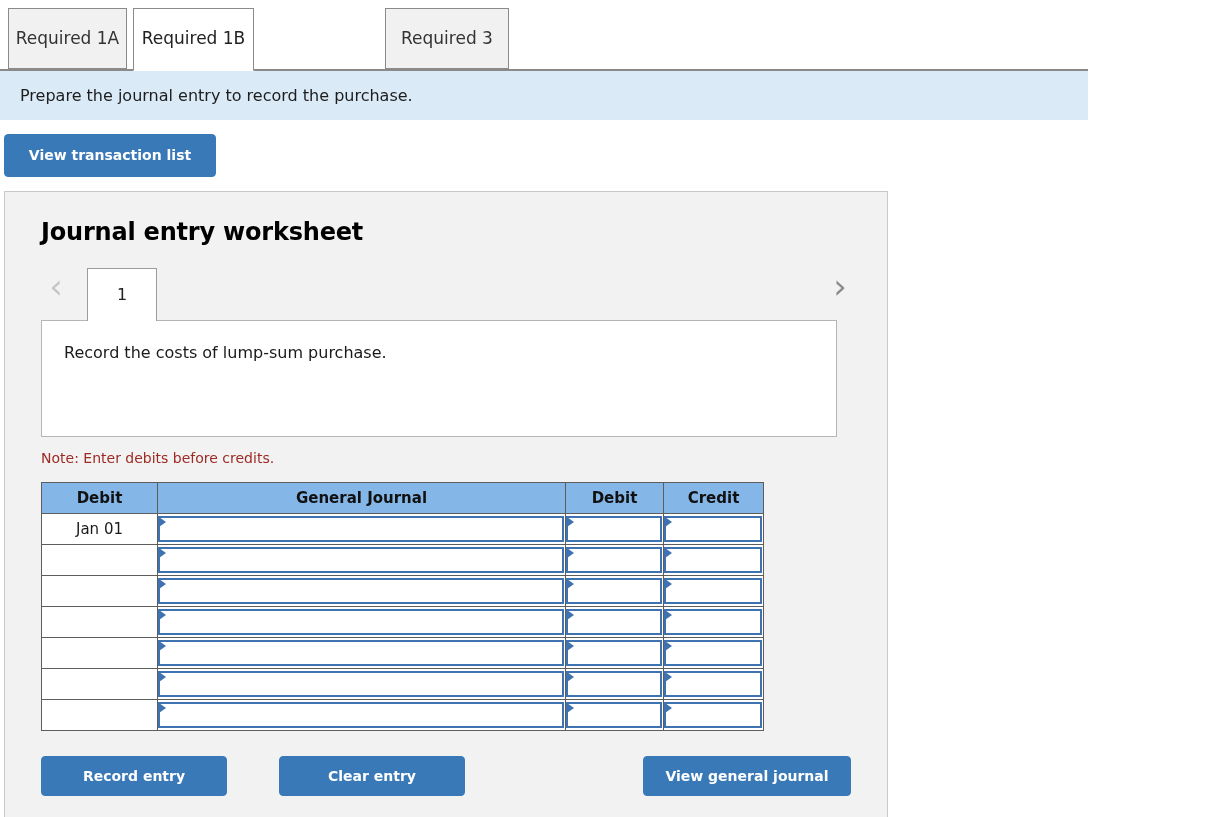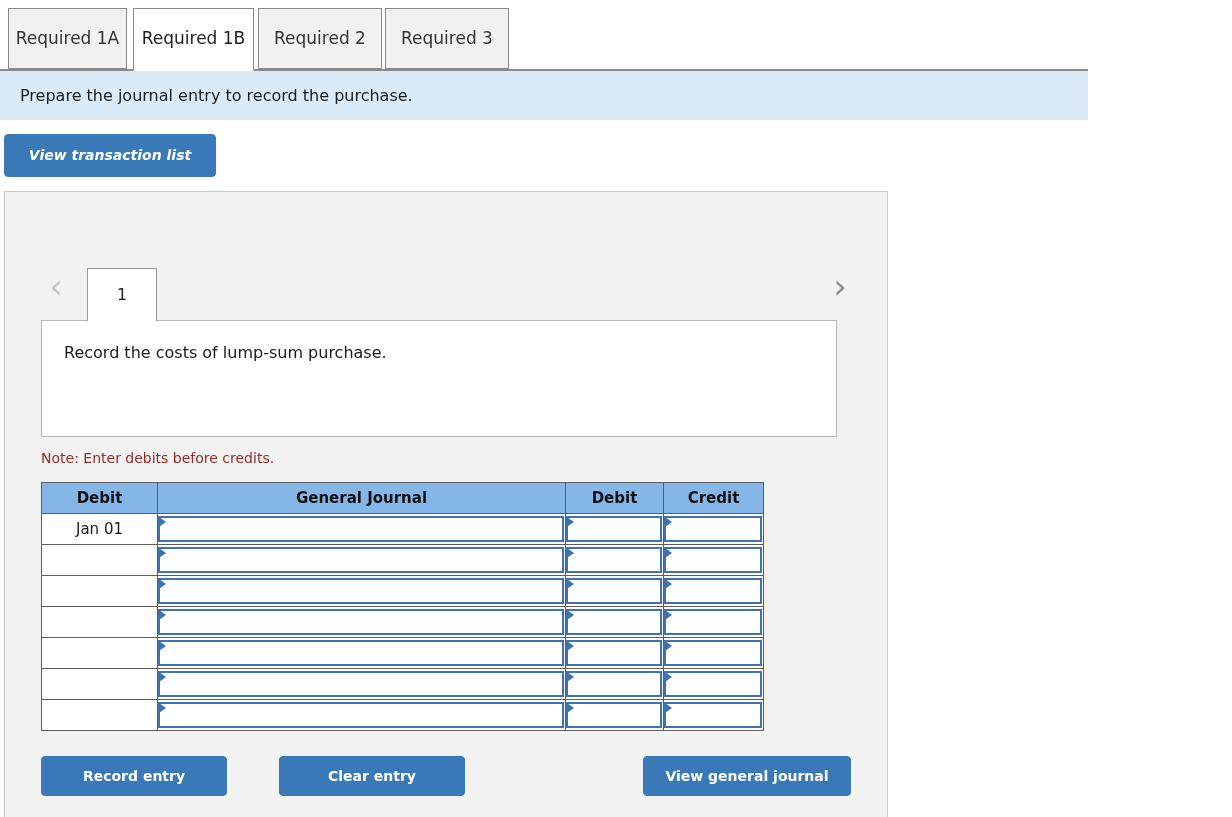--- a/index.html
+++ b/index.html
@@ -84,21 +84,20 @@
     cursor: pointer;
     white-space: nowrap;
   }
   #view-transaction-list {
     position: absolute;
     left: 4px;
     top: 134px;
     width: 212px;
     height: 43px;
     line-height: 41px;
-    font-style: italic;
   }
 
   
   .panel {
     position: absolute;
     left: 4px;
     top: 191px;
     width: 884px;
     height: 626px;
     box-sizing: border-box;
@@ -252,30 +251,30 @@
 </style>
 </head>
 <body>
 
 <div id="page">
 
   <div class="tabstrip">
     <div class="tabstrip-line"></div>
     <div class="tab" id="tab-0" style="left: 8px; width: 119px;">Required 1A</div>
     <div class="tab active" id="tab-1" style="left: 133px; width: 121px;">Required 1B</div>
-    <div class="tab" id="tab-2" style="left: 258px; width: 124px;">Required 2</div>
     <div class="tab" id="tab-3" style="left: 385px; width: 124px;">Required 3</div>
   </div>
 
   <div class="banner">Prepare the journal entry to record the purchase.</div>
 
   <div class="btn" id="view-transaction-list">View transaction list</div>
 
   <div class="panel">
 
+    <div class="panel-title">Journal entry worksheet</div>
 
     <div class="chev" id="pager-prev">‹</div>
     <div class="page-tab">1</div>
     <div class="chev" id="pager-next">›</div>
 
     <div class="scenario">
       <div class="scenario-text">Record the costs of lump-sum purchase.</div>
     </div>
 
     <div class="note">Note: Enter debits before credits.</div>

